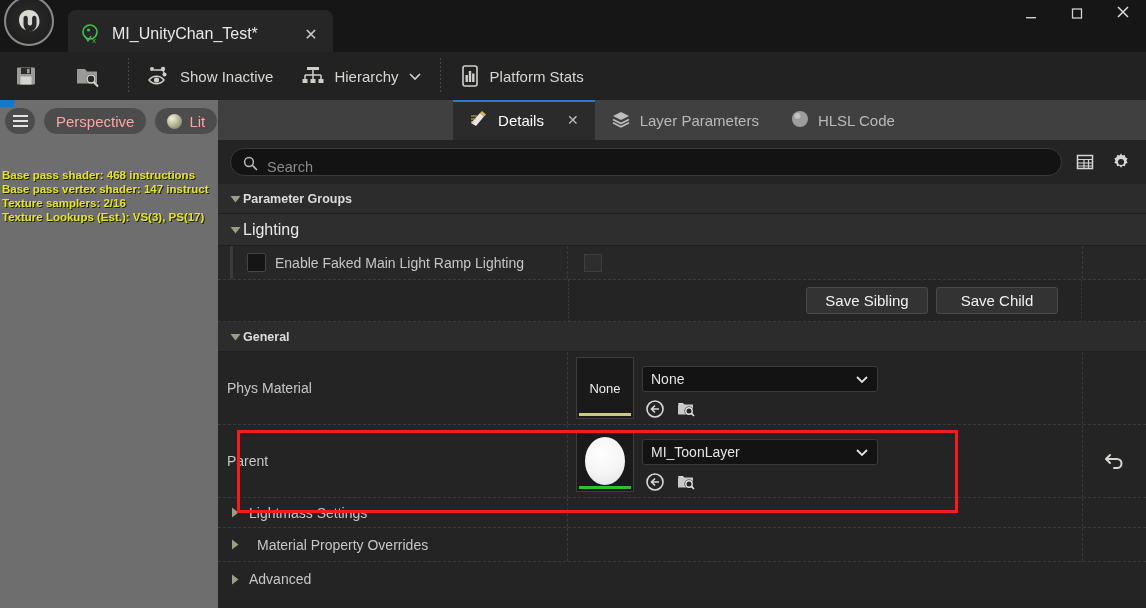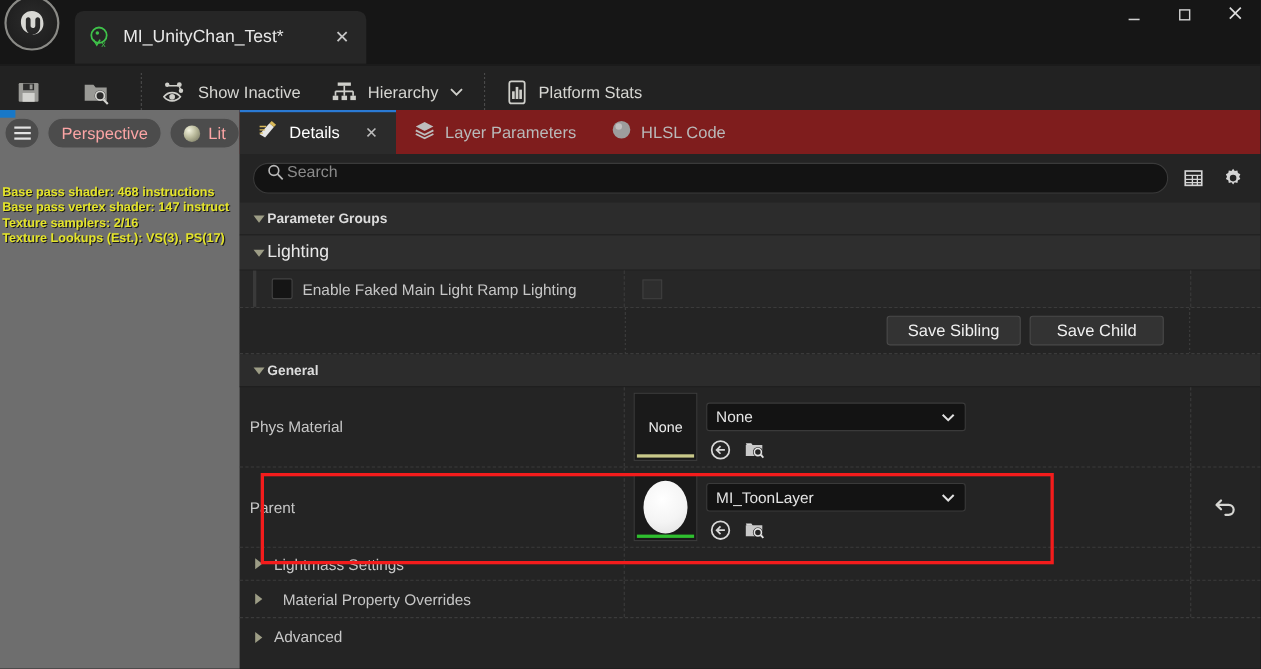--- a/index.html
+++ b/index.html
@@ -43,21 +43,21 @@
   .win-btns {
     position: absolute; right: 0; top: 0; height: 22px; display: flex;
   }
   .win-btn {
     width: 46px; height: 22px; display: flex; align-items: flex-end;
     justify-content: center; color: #d0d0d0; font-size: 15px; padding-bottom: 2px;
   }
 
   
   .toolbar {
-    position: absolute; left: 0; top: 60px; width: 1146px; height: 48px;
+    position: absolute; left: 0; top: 52px; width: 1146px; height: 48px;
     background: #222222;
     display: flex; align-items: center;
   }
   .tb-btn {
     display: flex; align-items: center; height: 100%;
     padding: 0 14px; color: #d6d6d2; font-size: 15px; cursor: pointer;
     white-space: nowrap; gap: 9px;
   }
   .tb-sep { width: 1px; height: 36px; margin: 0 4px;
     background: repeating-linear-gradient(to bottom,#4a4a4a 0 2px, transparent 2px 4px); }
@@ -96,39 +96,39 @@
     text-shadow: 1px 1px 0 rgba(0,0,0,.75);
     white-space: nowrap;
   }
 
   
   .details {
     position: absolute; left: 218px; top: 100px; width: 928px; height: 508px;
     background: #242424;
   }
   .panel-tabs {
-    position: relative; height: 40px; background: #7f1d1d; display: flex; align-items: stretch;
+    position: relative; height: 40px; background: #404040; display: flex; align-items: stretch; justify-content: center;
   }
   .ptab {
     display: flex; align-items: center; gap: 9px; padding: 0 16px;
     color: #b9b9b9; font-size: 15px; cursor: pointer; position: relative;
   }
   .ptab.active { background: #2b2b2b; color: #ffffff; }
   .ptab.active::before {
     content: ""; position: absolute; left: 0; right: 0; top: 0; height: 2px; background: #2a7ad4;
   }
   .ptab .tclose { color: #bdbdbd; font-size: 14px; margin-left: 14px; }
 
   .search-row {
     height: 44px; display: flex; align-items: center; gap: 10px;
     padding: 0 12px 0 12px; background: #242424;
   }
   .searchbox {
     flex: 1 1 auto; height: 28px; background: #131313; border: 1px solid #3a3a3a;
-    border-radius: 14px; display: flex; align-items: flex-start; padding: 0 12px; gap: 3px;
+    border-radius: 14px; display: flex; align-items: flex-end; padding: 0 12px; gap: 9px;
   }
   .searchbox .sph { color: #8a8a8a; font-size: 14.5px; }
   .sq-icon { width: 26px; height: 26px; display: flex; align-items: center; justify-content: center; cursor: pointer; }
 
   
   .rows { position: relative; }
   .grp-row {
     display: flex; align-items: center; height: 30px;
     background: #2c2c2c; color: #dcdcdc; font-size: 12.5px; font-weight: bold;
     padding-left: 9px; border-bottom: 1px solid #1f1f1f;

